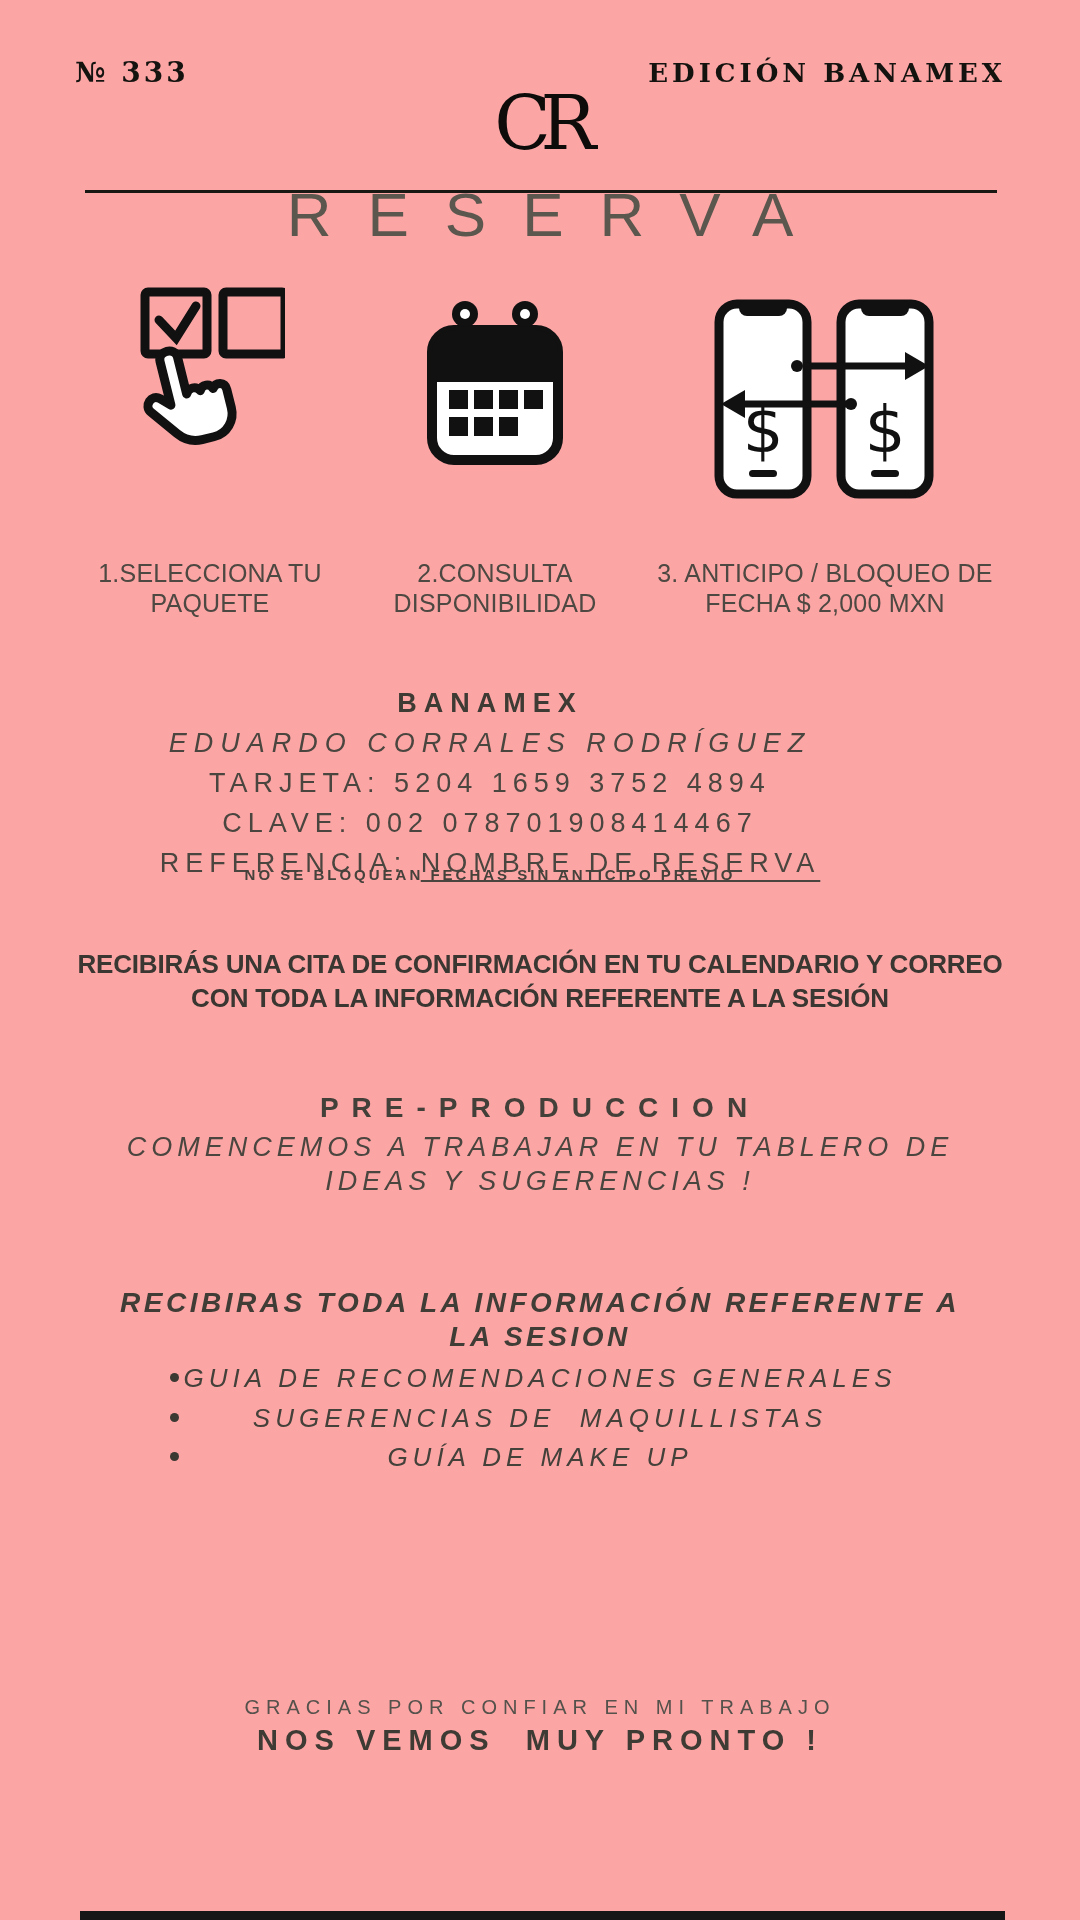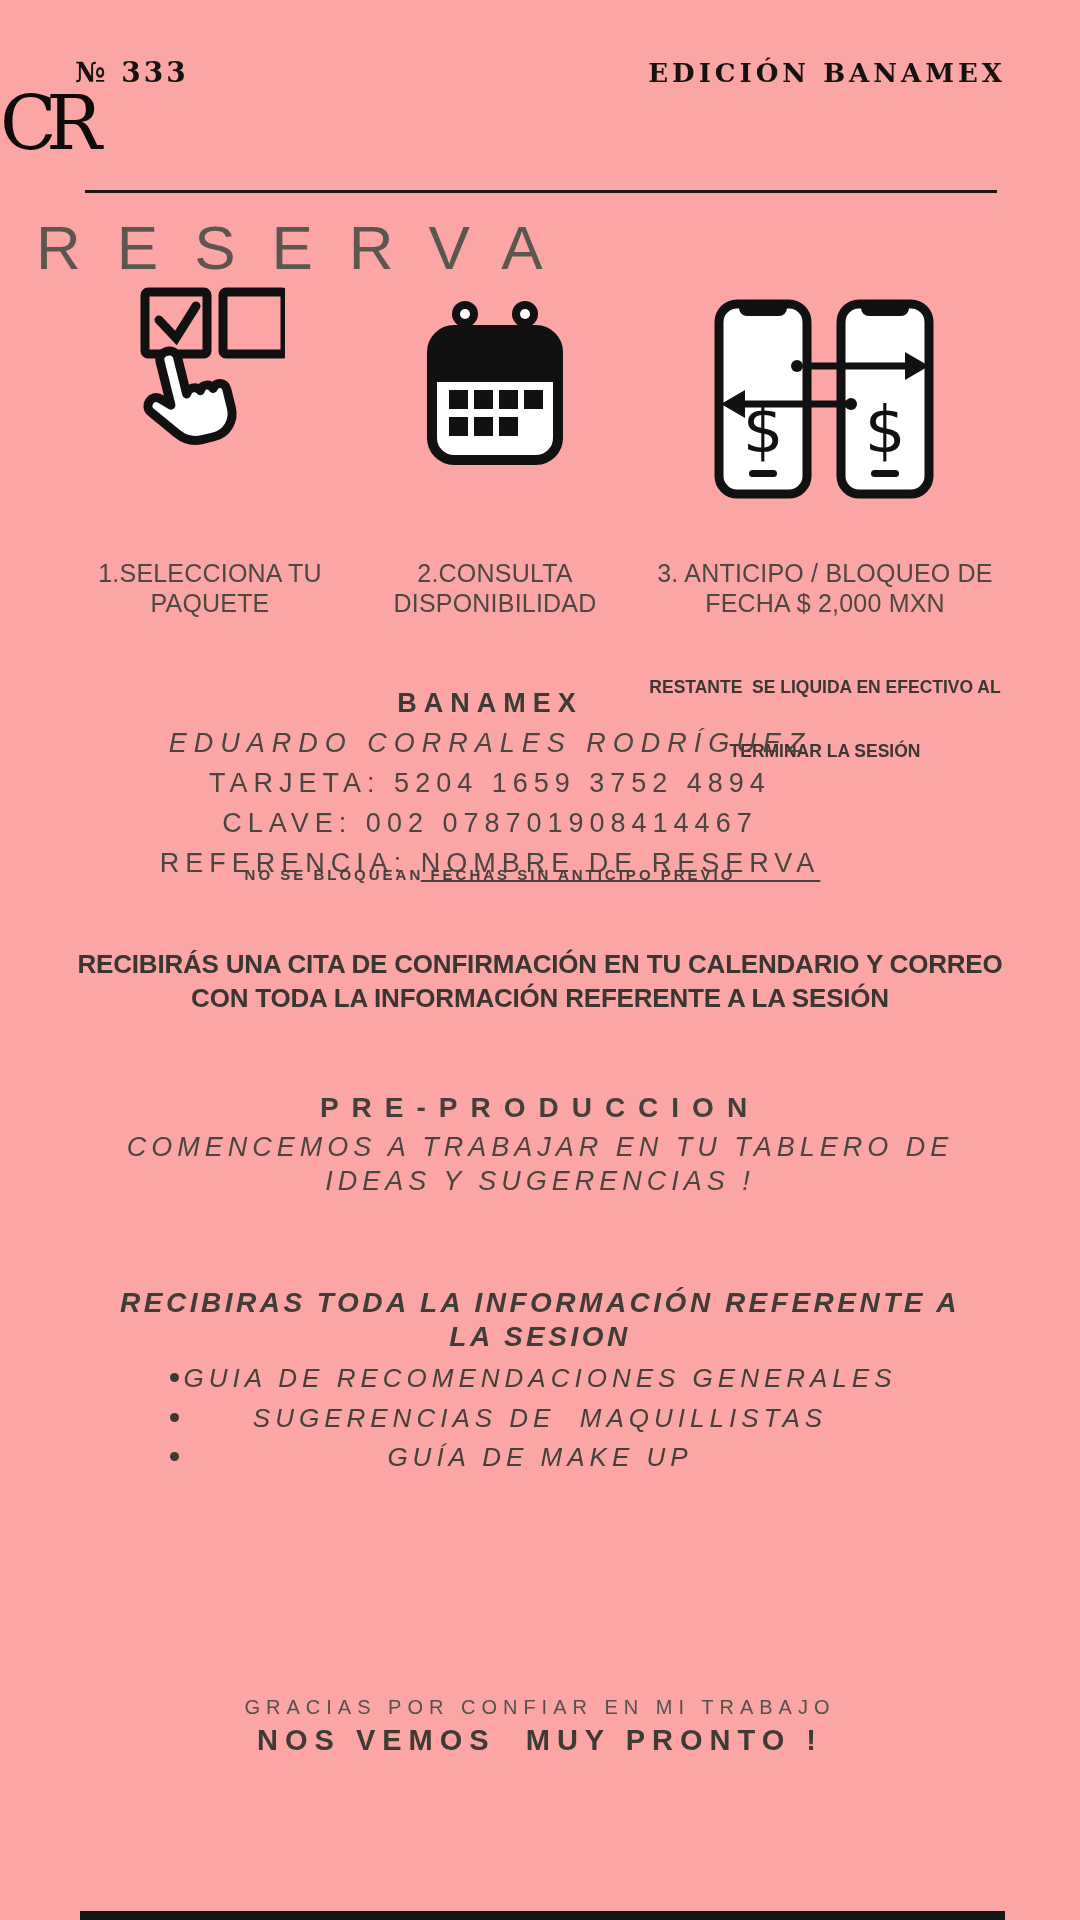--- a/index.html
+++ b/index.html
@@ -13,30 +13,30 @@
     position:absolute;top:56px;left:75px;
     font-family:"DejaVu Serif",serif;font-size:28px;font-weight:bold;
     letter-spacing:3px;color:#14130f;
   }
   .edition{
     position:absolute;top:58px;right:74px;
     font-family:"DejaVu Serif",serif;font-size:26px;font-weight:bold;
     letter-spacing:4px;color:#14130f;
   }
   .logo{
-    position:absolute;top:86px;left:0;width:1080px;
+    position:absolute;top:86px;left:0;width:1080px;text-align:center;
     font-family:"DejaVu Serif",serif;font-size:74px;line-height:1;
     letter-spacing:-0.14em;color:#0d0c0a;
   }
   .rule{
     position:absolute;top:190px;left:85px;width:912px;height:3px;background:#191813;
   }
   
   .title{
-    position:absolute;top:213px;left:0;width:1080px;
+    position:absolute;top:180px;left:0;width:1080px;text-align:center;
     font-size:62px;font-weight:400;letter-spacing:36px;padding-left:36px;
     box-sizing:border-box;color:#5c574e;line-height:1;padding-top:4px;
   }
   
   .icons-row{
     position:absolute;top:282px;left:75px;width:930px;display:flex;
   }
   .step-col{display:flex;flex-direction:column;align-items:center;}
   .col1{width:270px;} .col2{width:300px;} .col3{width:360px;}
   .icon-box{height:232px;display:flex;align-items:flex-start;justify-content:center;}
@@ -179,24 +179,20 @@
           <polygon points="196,60 220,74 196,88" fill="#111"></polygon>
           <circle cx="142" cy="112" r="6" fill="#111"></circle>
           <rect x="34" y="108.5" width="104" height="7" fill="#111"></rect>
           <polygon points="36,98 12,112 36,126" fill="#111"></polygon>
         </svg>
       </div>
       <div class="step-label">
         <div>3. ANTICIPO / BLOQUEO DE</div>
         <div>FECHA $ 2,000 MXN</div>
       </div>
-      <div class="step-note">
-        <div>RESTANTE  SE LIQUIDA EN EFECTIVO AL</div>
-        <div>TERMINAR LA SESIÓN</div>
-      </div>
     </div>
   </div>
 
   <div class="bank">
     <div class="bank-name">BANAMEX</div>
     <div class="bank-holder">EDUARDO CORRALES RODRÍGUEZ</div>
     <div class="bank-line">TARJETA: 5204 1659 3752 4894</div>
     <div class="bank-line">CLAVE: 002 078701908414467</div>
     <div class="bank-line"><span style="white-space:pre-wrap">REFERENCIA: </span><span class="bank-ref-value">NOMBRE DE RESERVA</span></div>
   </div>

